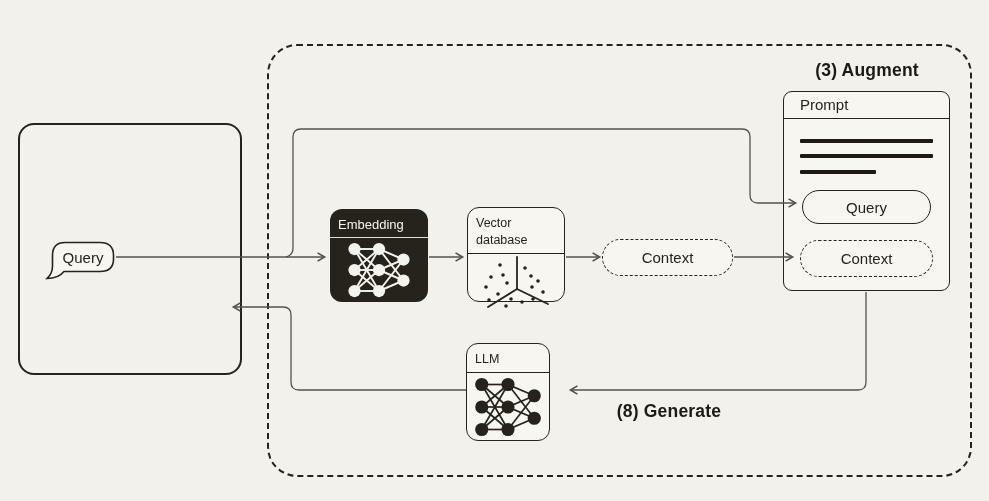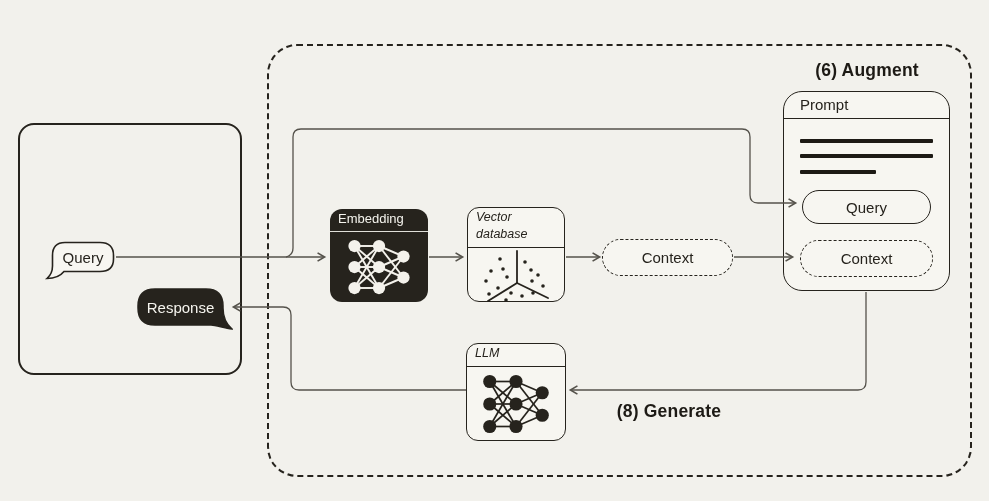--- a/index.html
+++ b/index.html
@@ -16,50 +16,50 @@
     position:absolute;left:267px;top:44px;width:701px;height:429px;
     border:2.2px dashed var(--ink,#26231d);border-radius:30px;z-index:1;
   }
   .chat-panel{
     position:absolute;left:18px;top:123px;width:220px;height:248px;
     border:2px solid var(--ink,#26231d);border-radius:16px;z-index:2;
   }
 
   
   .minibox{position:absolute;display:flex;flex-direction:column;border-radius:12px;z-index:3;box-sizing:border-box;}
-  .minibox .mb-title{flex:0 0 auto;padding:1px 8px 4px;font-size:13px;line-height:17px;}
+  .minibox .mb-title{flex:0 0 auto;padding:7px 8px 4px;font-size:13px;line-height:17px;}
   .minibox .mb-icon{flex:1;display:flex;align-items:center;justify-content:center;}
   .minibox.dark{background:var(--dark_fill,#26231d);}
   .minibox.dark .mb-title{color:var(--light_text,#f5f4ee);border-bottom:1.6px solid rgba(245,244,238,.9);}
   .minibox.light{background:var(--panel,#f7f6f1);border:1.7px solid var(--ink,#26231d);}
-  .minibox.light .mb-title{color:var(--ink,#26231d);border-bottom:1.6px solid var(--ink,#26231d);font-style:italic;}
+  .minibox.light .mb-title{color:var(--ink,#26231d);border-bottom:1.6px solid var(--ink,#26231d);}
 
   .embedding-box{left:330px;top:209px;width:98px;height:93px;}
   .vectordb-box{left:467px;top:207px;width:98px;height:95px;}
   .vectordb-box .mb-title{font-size:12.5px;}
-  .llm-box{left:466px;top:343px;width:100px;height:98px;justify-content:flex-end;}
+  .llm-box{left:466px;top:343px;width:84px;height:98px;justify-content:flex-end;}
   .llm-box .mb-title{font-size:12.5px;}
 
   
   .step-label{position:absolute;font-weight:bold;font-size:17.5px;color:#1d1a15;text-align:center;z-index:4;letter-spacing:.2px;}
   .step-retrieve{left:436px;top:180px;width:160px;}
   .step-augment{left:787px;top:60px;width:160px;}
   .step-generate{left:589px;top:401px;width:160px;}
 
   
   .context-pill{
     position:absolute;left:602px;top:239px;width:131px;height:37px;z-index:3;box-sizing:border-box;
     border:1.6px dashed var(--ink,#26231d);border-radius:19px;background:var(--panel,#f7f6f1);
     display:flex;align-items:center;justify-content:center;font-size:15px;
   }
 
   
   .prompt-box{
     position:absolute;left:783px;top:91px;width:167px;height:200px;z-index:3;box-sizing:border-box;
-    border:1.8px solid var(--ink,#26231d);border-radius:19px;background:var(--panel,#f7f6f1);
+    border:1.8px solid var(--ink,#26231d);border-radius:9px;background:var(--panel,#f7f6f1);
   }
   .prompt-title{position:absolute;left:0;top:0;width:100%;box-sizing:border-box;padding:4px 16px 5px;font-size:15px;
     border-bottom:1.7px solid var(--ink,#26231d);}
   .prompt-bar{position:absolute;left:16px;height:4px;background:#1d1a15;border-radius:1px;}
   .prompt-bar.b1{top:47px;width:133px;}
   .prompt-bar.b2{top:62px;width:133px;}
   .prompt-bar.b3{top:78px;width:76px;}
   .prompt-field{
     position:absolute;box-sizing:border-box;display:flex;align-items:center;justify-content:center;
     font-size:15px;background:var(--panel,#f7f6f1);
@@ -89,27 +89,20 @@
   <div class="chat-panel"></div>
 
   <div class="bubble query-bubble">
     <svg width="72" height="40" viewBox="0 0 72 40">
       <path d="M21 2.5 H56 Q69.5 2.5 69.5 15.5 V19 Q69.5 31.5 56 31.5 H20
                C17 35.2 10.5 38.5 3 38.5 C6.5 35.5 8.5 31 8.5 26 L8.5 15.5 Q8.5 2.5 21 2.5 Z" fill="#f7f6f1" stroke="#26231d" stroke-width="1.6"></path>
     </svg>
     <div class="bubble-label">Query</div>
   </div>
 
-  <div class="bubble response-bubble">
-    <svg width="96" height="44" viewBox="0 0 96 44">
-      <path d="M18 2 H69 Q86 2 86 19 V21 C86 29 88.5 36.5 95 42
-               C87 41.3 79.5 38 74 38 H18 Q1 38 1 21 V19 Q1 2 18 2 Z" fill="#26231d" stroke="#26231d" stroke-width="1.5"></path>
-    </svg>
-    <div class="bubble-label">Response</div>
-  </div>
 
   <div class="minibox dark embedding-box">
     <div class="mb-title">Embedding</div>
     <div class="mb-icon">
       <svg width="74" height="56" viewBox="0 0 76 64">
         <g stroke="#f4f2ec" stroke-width="2.2">
           <line x1="10" y1="8" x2="38" y2="8"></line>
             <line x1="10" y1="8" x2="38" y2="32"></line>
             <line x1="10" y1="8" x2="38" y2="56"></line>
           <line x1="10" y1="32" x2="38" y2="8"></line>
@@ -168,21 +161,21 @@
           <circle cx="30" cy="52" r="1.8"></circle>
         </g>
       </svg>
     </div>
   </div>
 
   <div class="context-pill">
     <span>Context</span>
   </div>
 
-  <div class="step-label step-augment">(6) Augment</div>
+  <div class="step-label step-augment">(3) Augment</div>
 
   <div class="prompt-box">
     <div class="prompt-title">Prompt</div>
     <div class="prompt-bar b1"></div>
     <div class="prompt-bar b2"></div>
     <div class="prompt-bar b3"></div>
     <div class="prompt-field prompt-query-field">
       <span>Query</span>
     </div>
     <div class="prompt-field prompt-context-field">

